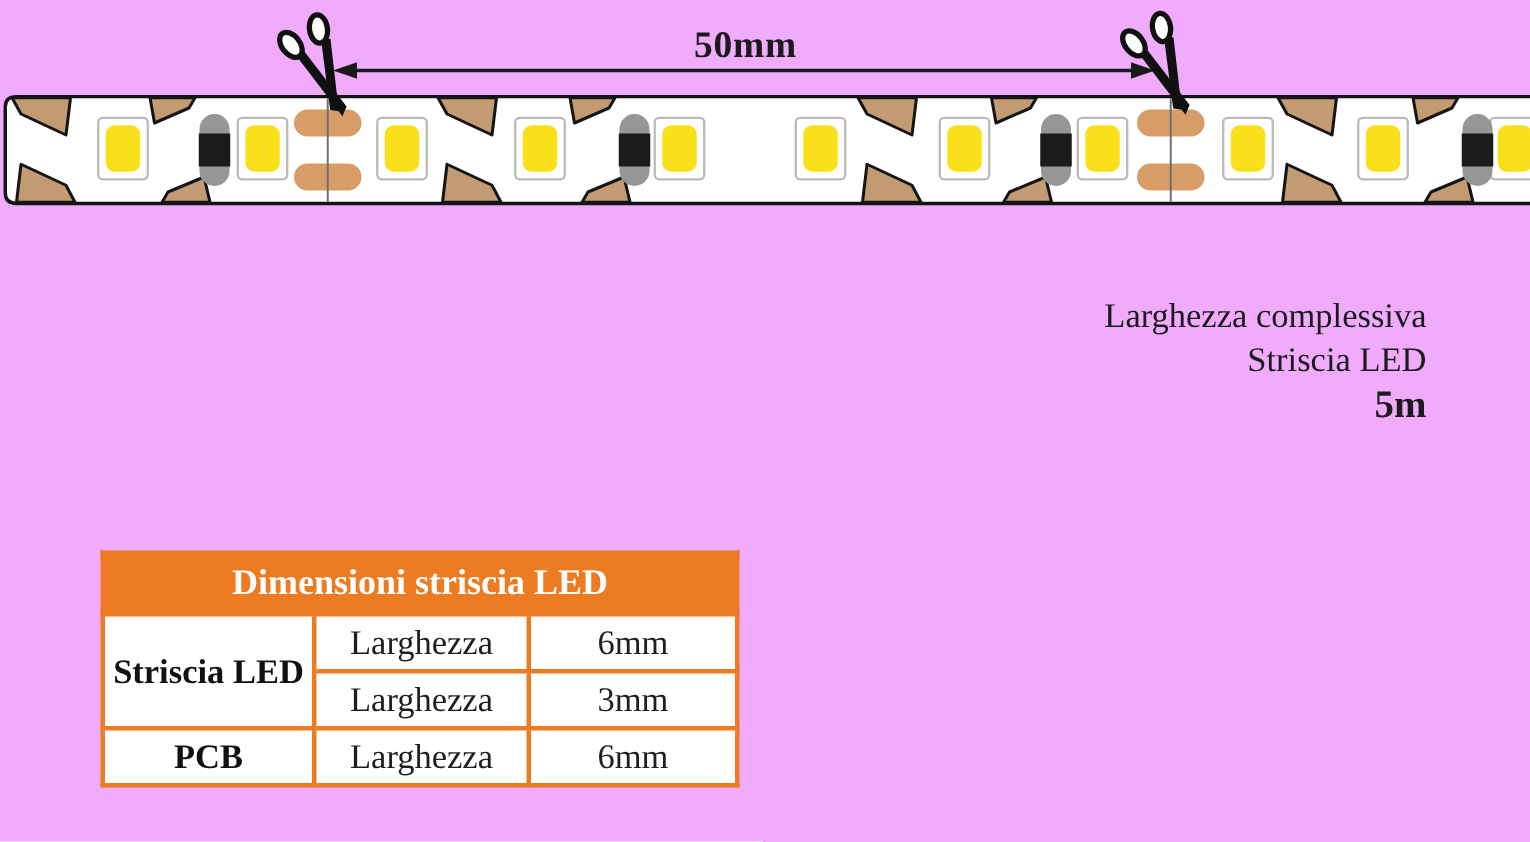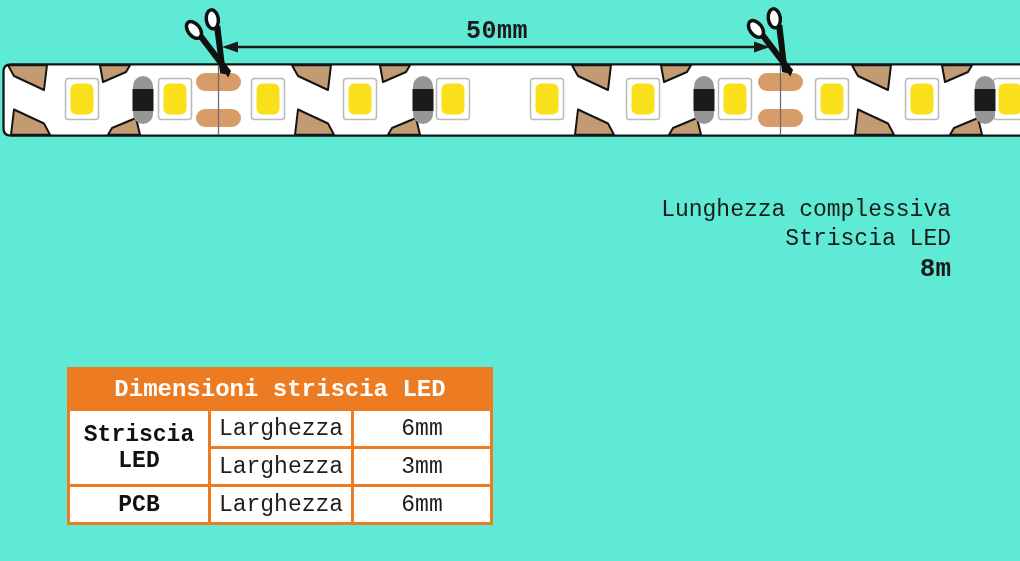--- a/index.html
+++ b/index.html
@@ -1,18 +1,18 @@
 <!DOCTYPE html>
 <html style="--accent_orange: #ED7B21; --backing_tan: #C39B72; --pad_copper: #D89C68; --led_yellow: #FAE01A; --resistor_gray: #969696; --resistor_black: #1b1b1b; --outline_black: #141414;"><head>
 <meta charset="utf-8">
 <style>
   html,body{margin:0;padding:0;background:#fff;}
   #canvas{
-    position:relative;width:1020px;height:561px;overflow:hidden;background:#5eead4;
-    font-family:Liberation Mono, monospace;color:#1b1b1b;
+    position:relative;width:1020px;height:561px;overflow:hidden;background:#f0abfc;
+    font-family:Liberation Serif, serif;color:#1b1b1b;
   }
   
   #strip-svg{position:absolute;left:0;top:0;}
   .strip-base{fill:#ffffff;stroke:#141414;stroke-width:2.3px;}
   .wedge{fill:var(--backing_tan,#C39B72);stroke:#151515;stroke-width:2px;stroke-linejoin:round;}
   .pad{fill:var(--pad_copper,#D89C68);}
   .cutline{stroke:#6e6e6e;stroke-width:1.3px;}
   .led-body{fill:#ffffff;stroke:#b9b9b9;stroke-width:1.5px;}
   .led-inner{fill:var(--led_yellow,#FAE01A);}
   .res-end{fill:var(--resistor_gray,#969696);}
@@ -129,23 +129,23 @@
       <polygon points="770,47 754,41.5 754,52.5"></polygon>
     </g>
 
     <use href="#scissors-shape" xlink:href="#scissors-shape" transform="translate(227,77) rotate(-22)"></use>
     <use href="#scissors-shape" xlink:href="#scissors-shape" transform="translate(789,76) rotate(-22)"></use>
   </svg>
 
   <div class="dim-label">50mm</div>
 
   <div class="overall">
-    <div>Lunghezza complessiva</div>
+    <div>Larghezza complessiva</div>
     <div>Striscia LED</div>
-    <div class="bold-value">8m</div>
+    <div class="bold-value">5m</div>
   </div>
 
   <table class="dim-table">
     <colgroup>
         <col style="width:141px">
         <col style="width:143px">
         <col style="width:139px">
       </colgroup>
     <thead>
       <tr>

